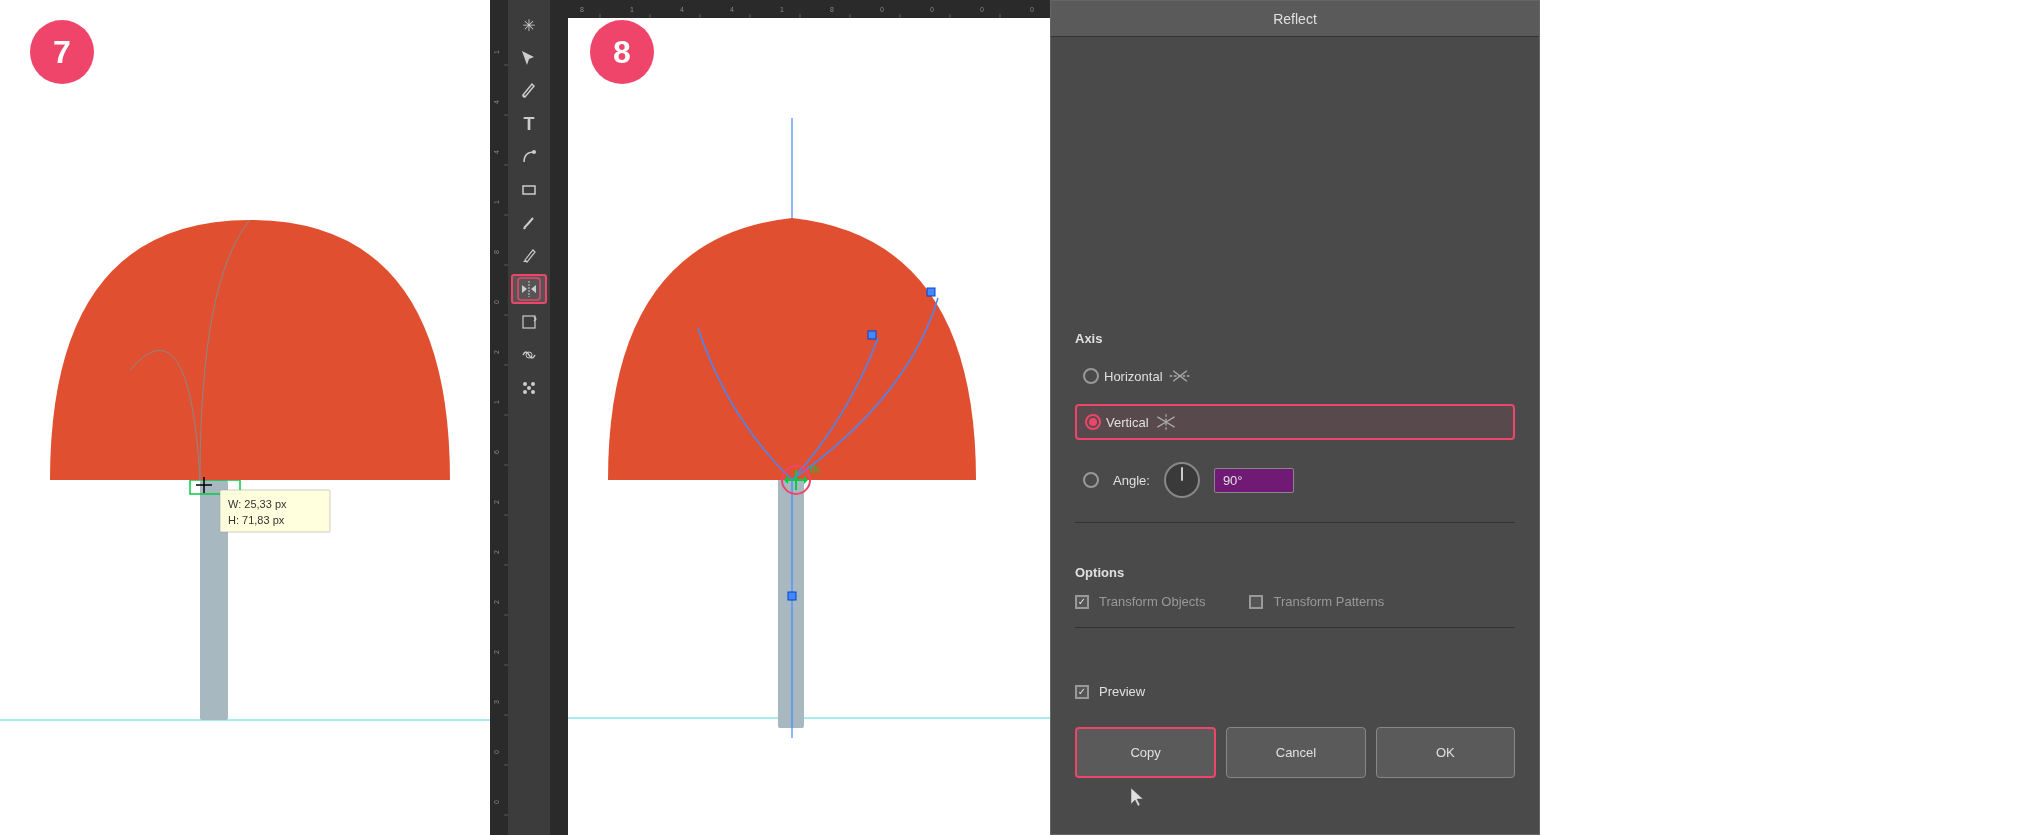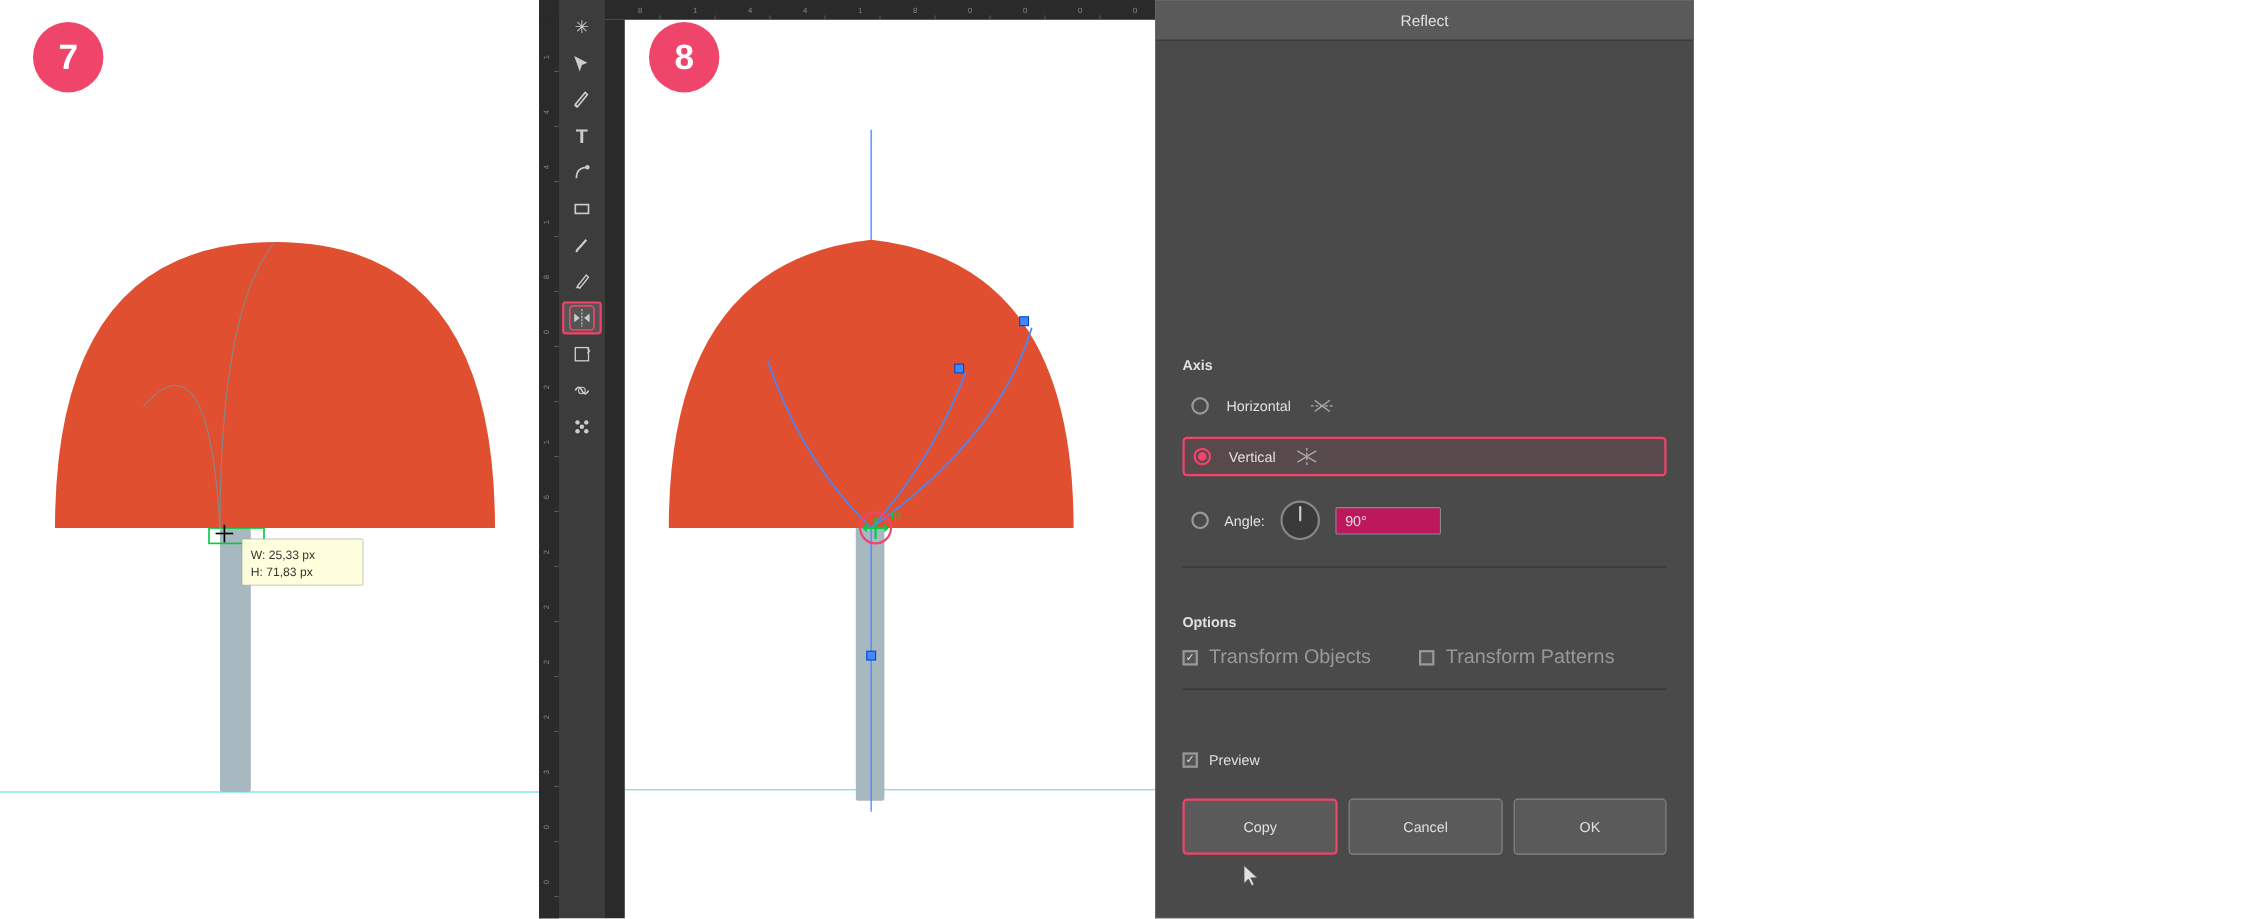--- a/index.html
+++ b/index.html
@@ -136,21 +136,21 @@
     .dialog-section-label {
       color: #e0e0e0;
       font-size: 13px;
       font-weight: bold;
       margin-bottom: 14px;
     }
 
     .radio-row {
       display: flex;
       align-items: center;
-      gap: 16px;
+      gap: 5px;
       margin-bottom: 12px;
       padding: 6px 8px;
       border-radius: 4px;
     }
 
     .radio-row.selected {
       border: 2px solid #f0456a;
       background: rgba(240,69,106,0.08);
     }
 
@@ -222,26 +222,26 @@
       width: 2px;
       height: 14px;
       background: #ccc;
       top: 3px;
       left: 50%;
       transform: translateX(-50%);
       border-radius: 1px;
     }
 
     .angle-input {
-      background: #be185d;
+      background: #701a75;
       border: 1px solid #888;
       color: #e0e0e0;
       font-size: 13px;
       padding: 4px 8px;
-      width: 96px;
+      width: 80px;
       border-radius: 2px;
     }
 
     .options-section {
       margin-top: 24px;
     }
 
     .checkbox-row {
       display: flex;
       align-items: center;
@@ -265,21 +265,21 @@
     }
 
     .checkbox-box.checked::after {
       content: '✓';
       color: #e0e0e0;
       font-size: 10px;
     }
 
     .checkbox-label {
       color: #999;
-      font-size: 18px;
+      font-size: 13px;
     }
 
     .preview-row {
       display: flex;
       align-items: center;
       gap: 10px;
       margin-top: 38px;
     }
 
     .preview-checkbox {

